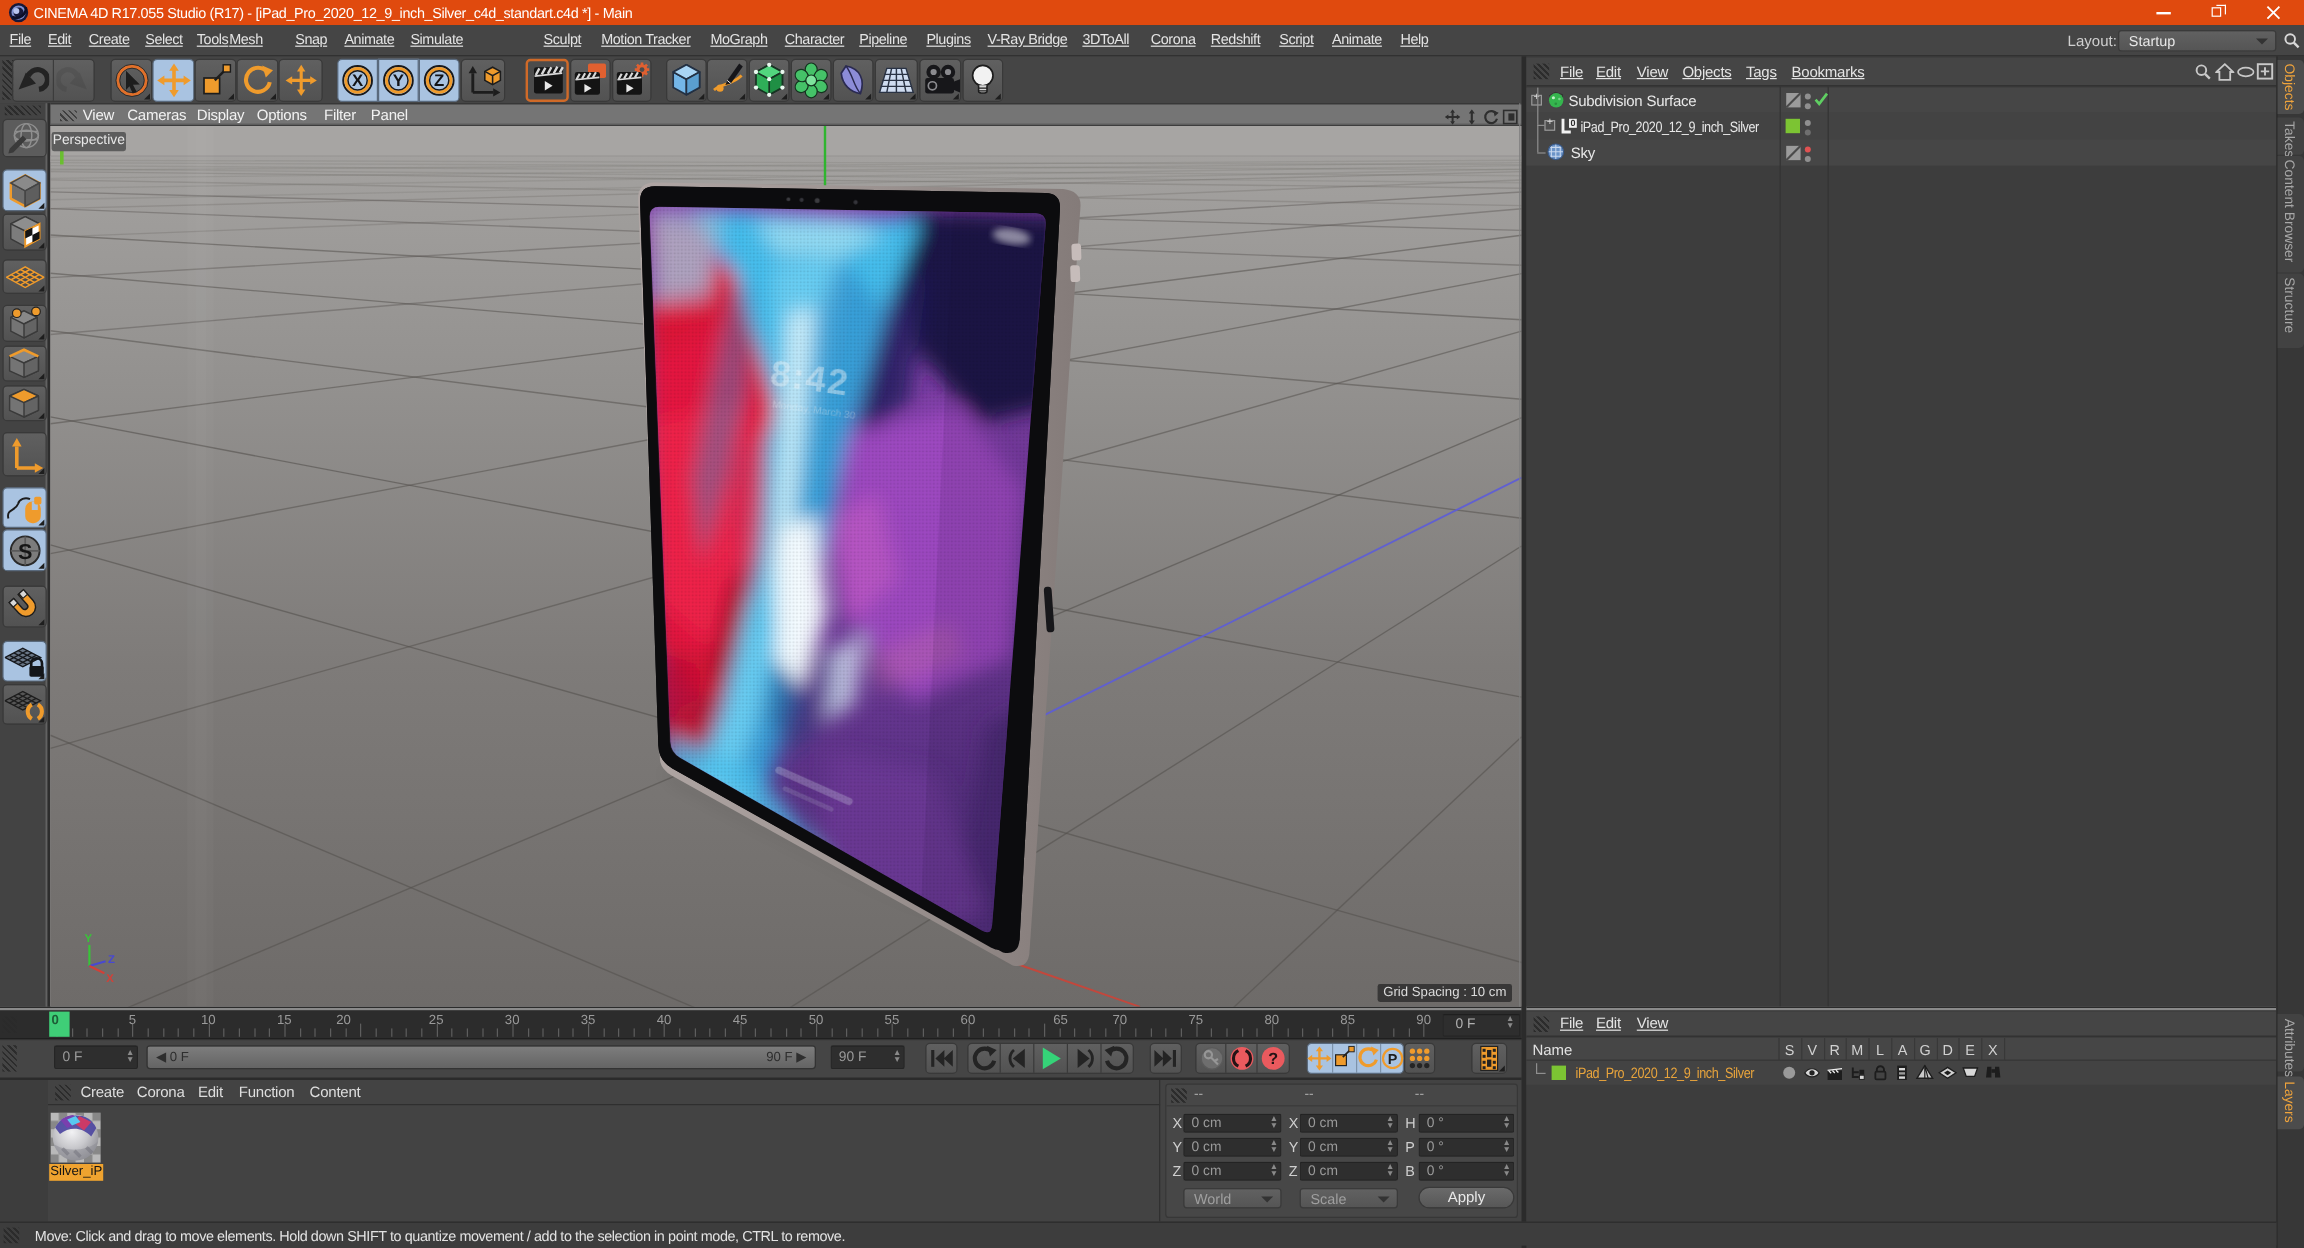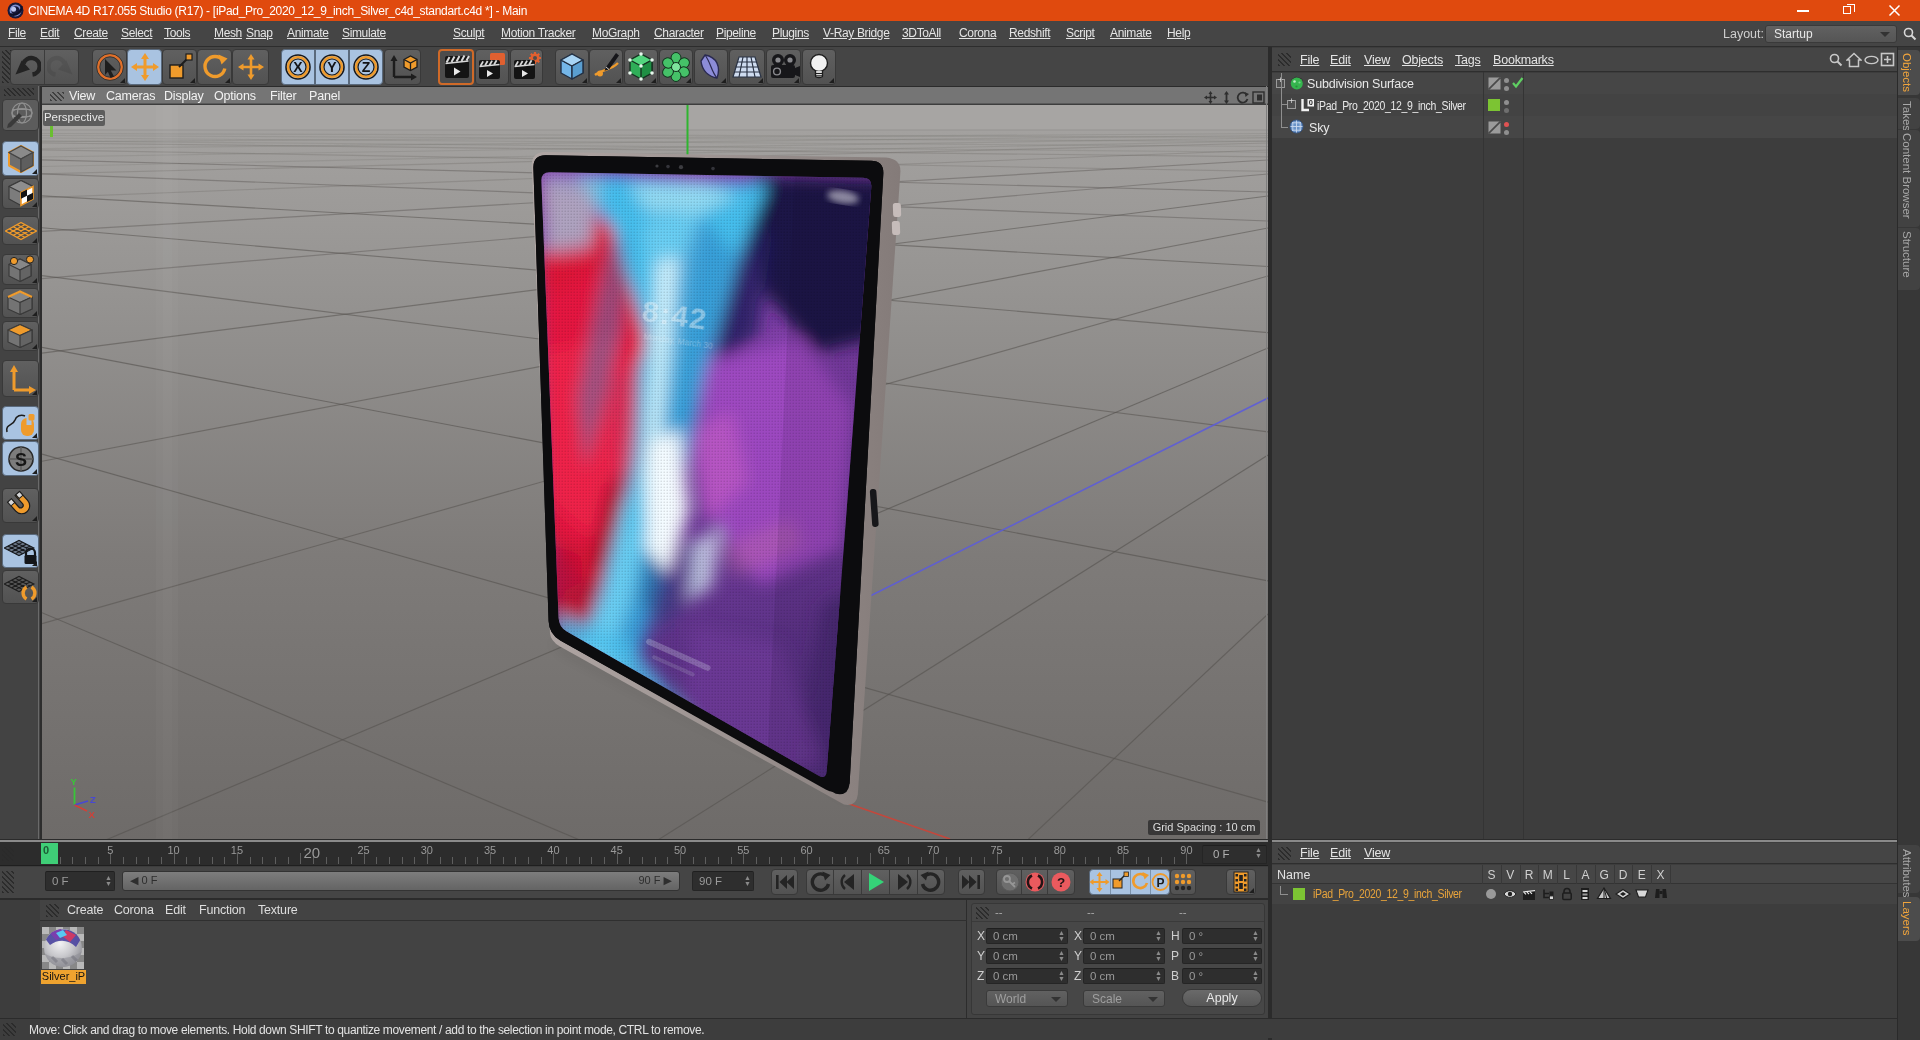--- a/index.html
+++ b/index.html
@@ -38,21 +38,21 @@
       <path d="M1.5 1.5 L11.5 11.5 M11.5 1.5 L1.5 11.5" stroke="#fff" stroke-width="1.5"></path>
     </svg>
 
 <div class="abs" style="left:0;top:21px;width:1920px;height:26px;background:#454545;border-bottom:1px solid #2d2d2d;"></div>
 <div class="abs" style="left:0;top:26px;width:1920px;height:17px;" id="menubar">
  <div class="mi" style="left:8px;">File</div>
  <div class="mi" style="left:40px;">Edit</div>
  <div class="mi" style="left:74px;">Create</div>
  <div class="mi" style="left:121px;">Select</div>
  <div class="mi" style="left:164px;">Tools</div>
- <div class="mi" style="left:214px;">Mesh</div>
+ <div class="mi" style="left:191px;">Mesh</div>
  <div class="mi" style="left:246px;">Snap</div>
  <div class="mi" style="left:287px;">Animate</div>
  <div class="mi" style="left:342px;">Simulate</div>
  <div class="mi" style="left:400px;margin-top:37px;">Render</div>
  <div class="mi" style="left:453px;">Sculpt</div>
  <div class="mi" style="left:501px;">Motion Tracker</div>
  <div class="mi" style="left:592px;">MoGraph</div>
  <div class="mi" style="left:654px;">Character</div>
  <div class="mi" style="left:716px;">Pipeline</div>
  <div class="mi" style="left:772px;">Plugins</div>
@@ -723,21 +723,21 @@
         <div class="abs" style="left:1123.1px;bottom:1px;width:1px;height:11px;background:#5e5e5e;"></div>
         <div class="abs" style="left:1135.8px;bottom:1px;width:1px;height:7px;background:#5e5e5e;"></div>
         <div class="abs" style="left:1148.4px;bottom:1px;width:1px;height:7px;background:#5e5e5e;"></div>
         <div class="abs" style="left:1161.1px;bottom:1px;width:1px;height:7px;background:#5e5e5e;"></div>
         <div class="abs" style="left:1173.7px;bottom:1px;width:1px;height:7px;background:#5e5e5e;"></div>
         <div class="abs" style="left:1186.4px;bottom:1px;width:1px;height:11px;background:#5e5e5e;"></div>
         <div class="abs" style="left:27.0px;top:2px;width:40px;text-align:center;color:#9a9a9a;font-size:11px;">0</div>
         <div class="abs" style="left:90.3px;top:2px;width:40px;text-align:center;color:#9a9a9a;font-size:11px;">5</div>
         <div class="abs" style="left:153.6px;top:2px;width:40px;text-align:center;color:#9a9a9a;font-size:11px;">10</div>
         <div class="abs" style="left:216.9px;top:2px;width:40px;text-align:center;color:#9a9a9a;font-size:11px;">15</div>
-        <div class="abs" style="left:280.2px;top:2px;width:40px;text-align:right;color:#9a9a9a;font-size:15px;">20</div>
+        <div class="abs" style="left:280.2px;top:2px;width:40px;text-align:left;color:#9a9a9a;font-size:11px;">20</div>
         <div class="abs" style="left:343.5px;top:2px;width:40px;text-align:center;color:#9a9a9a;font-size:11px;">25</div>
         <div class="abs" style="left:406.8px;top:2px;width:40px;text-align:center;color:#9a9a9a;font-size:11px;">30</div>
         <div class="abs" style="left:470.1px;top:2px;width:40px;text-align:center;color:#9a9a9a;font-size:11px;">35</div>
         <div class="abs" style="left:533.4px;top:2px;width:40px;text-align:center;color:#9a9a9a;font-size:11px;">40</div>
         <div class="abs" style="left:596.7px;top:2px;width:40px;text-align:center;color:#9a9a9a;font-size:11px;">45</div>
         <div class="abs" style="left:660.0px;top:2px;width:40px;text-align:center;color:#9a9a9a;font-size:11px;">50</div>
         <div class="abs" style="left:723.3px;top:2px;width:40px;text-align:center;color:#9a9a9a;font-size:11px;">55</div>
         <div class="abs" style="left:786.6px;top:2px;width:40px;text-align:center;color:#9a9a9a;font-size:11px;">60</div>
         <div class="abs" style="left:849.9px;top:2px;width:40px;text-align:right;color:#9a9a9a;font-size:11px;">65</div>
         <div class="abs" style="left:913.2px;top:2px;width:40px;text-align:center;color:#9a9a9a;font-size:11px;">70</div>
@@ -874,21 +874,21 @@
 <div id="matmgr">
 <div class="abs" style="left:0;top:898px;width:1268px;height:2px;background:#2b2b2b;"></div>
 <div class="abs" style="left:0;top:900px;width:40px;height:118px;background:#3d3d3d;"></div>
 <div class="abs" style="left:40px;top:900px;width:927px;height:118px;background:#434343;border-right:1px solid #2c2c2c;">
  <div class="abs" style="left:0;top:0;width:927px;height:21px;border-bottom:1px solid #2f2f2f;"></div>
  <div class="grip" style="left:6px;top:4px;width:13px;height:13px;"></div>
  <div class="abs pmenu" style="left:27px;top:3px;">Create</div>
  <div class="abs pmenu" style="left:74px;top:3px;">Corona</div>
  <div class="abs pmenu" style="left:125px;top:3px;">Edit</div>
  <div class="abs pmenu" style="left:159px;top:3px;">Function</div>
- <div class="abs pmenu" style="left:218px;top:3px;">Texture</div>
+ <div class="abs pmenu" style="left:218px;top:3px;">Content</div>
  <svg class="abs" style="left:2px;top:27px;" width="42" height="42" viewBox="0 0 42 42">
   <defs>
    <pattern id="mchk" width="14" height="14" patternUnits="userSpaceOnUse">
               <rect width="14" height="14" fill="#b9b9b9"></rect>
               <rect x="7" width="7" height="7" fill="#888"></rect>
               <rect y="7" width="7" height="7" fill="#888"></rect>
             </pattern>
    <radialGradient id="msph" cx="0.42" cy="0.38" r="0.7">
               <stop offset="0" stop-color="#f2f2f4"></stop>
               <stop offset="0.5" stop-color="#c8c8cc"></stop>

